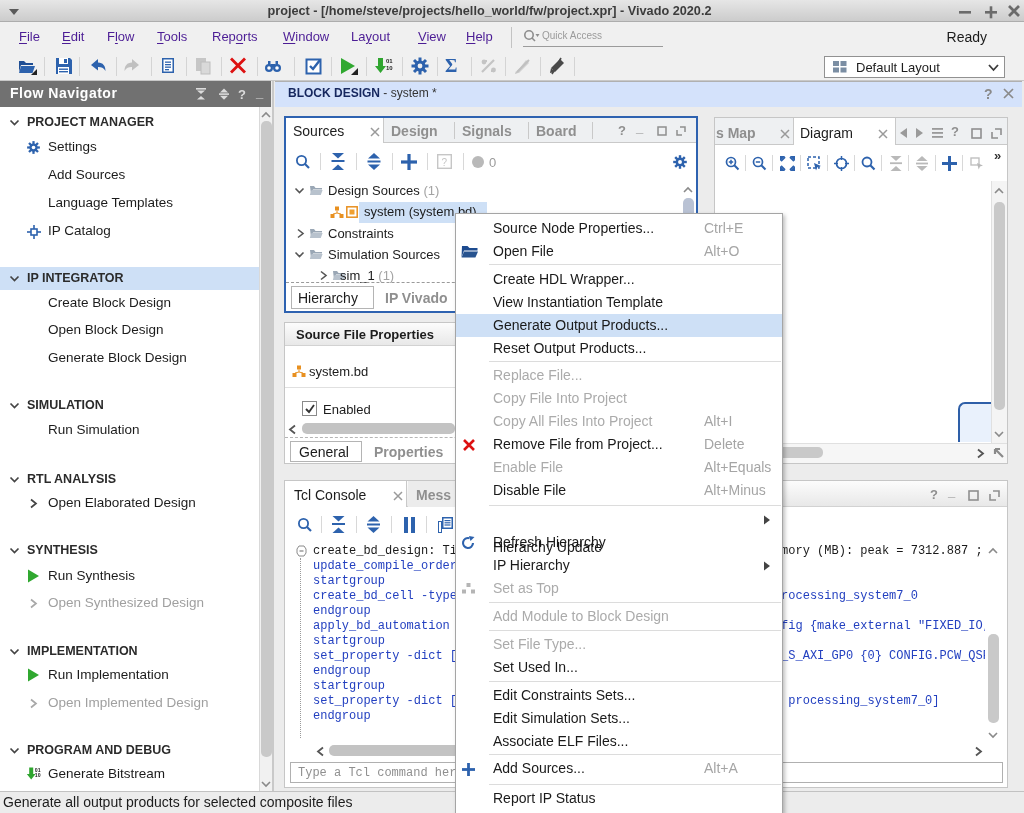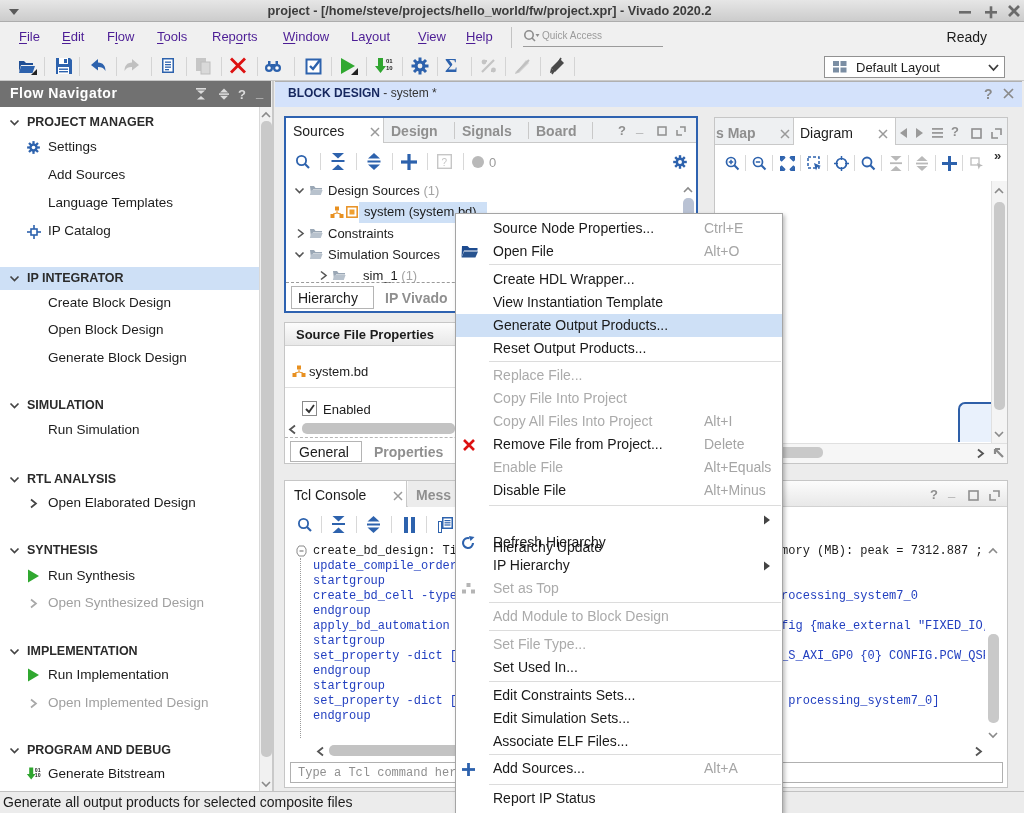--- a/index.html
+++ b/index.html
@@ -441,21 +441,21 @@
     <path d="M2.6 6 h11 l-1.8 5 h-11 z" fill="#b8c2cd"></path>
   </svg>
 <div class="a" style="left:328px;top:247px;font-size:13px">Simulation Sources</div>
 <svg class="a" style="left:319px;top:270px" width="10" height="11">
     <path d="M2 1.5 L7 5.5 L2 9.5" stroke="#555" stroke-width="1.6" fill="none"></path>
   </svg>
 <svg class="a" style="left:332px;top:269px" width="14" height="12">
     <path d="M1 2 h4 l1.5 2 h6.5 v1.5 h-9 l-2 5 z" fill="#9aa7b5"></path>
     <path d="M2.6 6 h11 l-1.8 5 h-11 z" fill="#b8c2cd"></path>
   </svg>
-<div class="a" style="left:363px;top:268px;font-size:13px">sim_1 <span class="gray">(1)</span></div>
+<div class="a" style="left:340px;top:268px;font-size:13px">sim_1 <span class="gray">(1)</span></div>
 
 <svg class="a" style="left:683px;top:186px" width="10" height="8">
     <path d="M1 6 L5 2 L9 6" stroke="#8a8a8a" stroke-width="1.6" fill="none"></path>
   </svg>
 <div class="a" style="left:682.5px;top:198px;width:11px;height:24px;background:#b9c2d4;border-radius:5px"></div>
 
 <div class="a" style="left:286px;top:282px;width:410px;height:0;border-top:1px dashed #9a9a9a"></div>
 <div class="a" style="left:291px;top:286px;width:83px;height:23px;background:#fff;border:1px solid #b4b4b4"></div>
 <div class="a tabtxt" style="left:298px;top:290px">Hierarchy</div>
 <div class="a itabtxt" style="left:385px;top:290px">IP Vivado</div>

